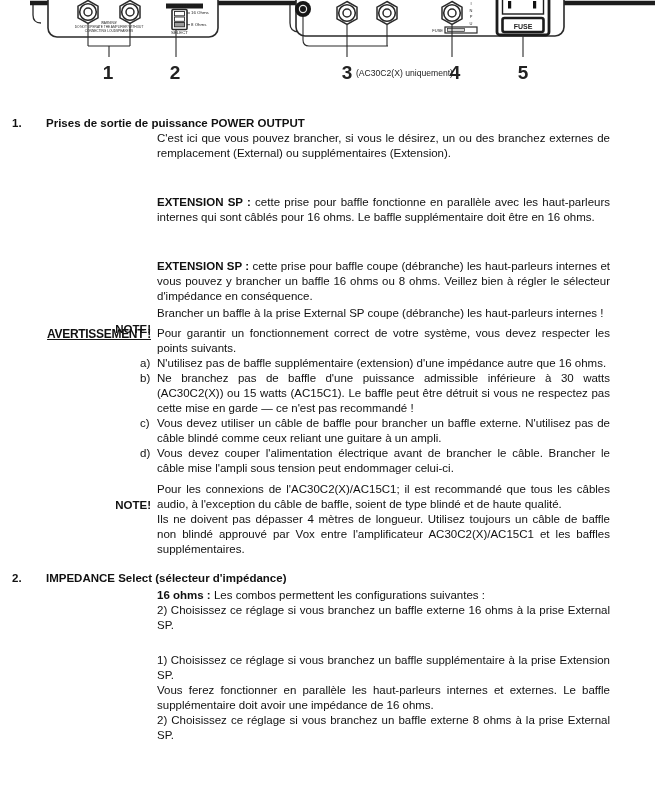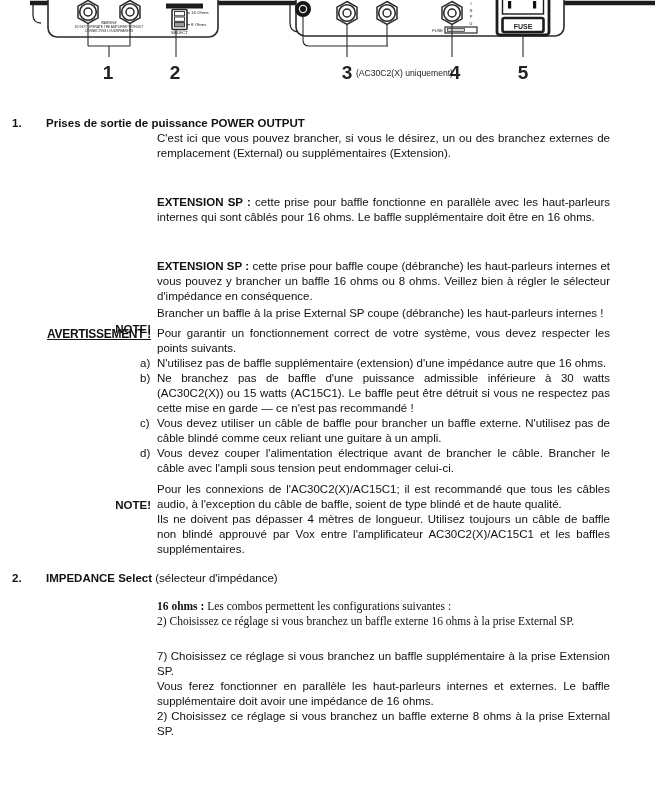--- a/index.html
+++ b/index.html
@@ -14,21 +14,21 @@
   .block { position:relative; margin-left:157px; width:453px; text-align:justify; }
   .lbl { position:absolute; right:100%; margin-right:6px; top:16px; font-weight:bold; white-space:nowrap; }
   .lbl.warn { font-size:12px; letter-spacing:-0.3px; top:1px;text-decoration:underline; }
   .li { position:relative; }
   .li .letter { position:absolute; left:-17px; top:0; }
   .mt-ext { margin-top:34px; }
   .mt-note1 { margin-top:2px; }
   .mt-warn { margin-top:5px; }
   .mt-note2 { margin-top:6px; }
   .mt-h2 { margin-top:14px; }
-  .mt-16 { margin-top:13px;font-family:Liberation Serif, serif; }
+  .mt-16 { margin-top:2px; }
   .mt-8 { margin-top:20px; }
   b.runin { font-weight:bold; }
 </style>
 </head>
 <body>
 
 <div class="page">
 
   <svg class="diagram" width="655" height="112" viewBox="0 0 655 112" style="position:absolute;top:0;left:0;">
 
@@ -151,38 +151,38 @@
     <div class="block li">
       <span class="letter">b)</span>
       <span>Ne branchez pas de baffle d'une puissance admissible inférieure à 30 watts (AC30C2(X)) ou 15 watts (AC15C1). Le baffle peut être détruit si vous ne respectez pas cette mise en garde — ce n'est pas recommandé !</span>
     </div>
     <div class="block li">
       <span class="letter">c)</span>
       <span>Vous devez utiliser un câble de baffle pour brancher un baffle externe. N'utilisez pas de câble blindé comme ceux reliant une guitare à un ampli.</span>
     </div>
     <div class="block li">
       <span class="letter">d)</span>
-      <span>Vous devez couper l'alimentation électrique avant de brancher le câble. Brancher le câble avec l'ampli sous tension peut endommager celui-ci.</span>
+      <span>Vous devez couper l'alimentation électrique avant de brancher le câble. Brancher le câble mise l'ampli sous tension peut endommager celui-ci.</span>
     </div>
 
     <div class="block mt-note2">
       <span class="lbl">NOTE!</span>
       <div>Pour les connexions de l'AC30C2(X)/AC15C1; il est recommandé que tous les câbles audio, à l'exception du câble de baffle, soient de type blindé et de haute qualité.</div>
       <div>Ils ne doivent pas dépasser 4 mètres de longueur. Utilisez toujours un câble de baffle non blindé approuvé par Vox entre l'amplificateur AC30C2(X)/AC15C1 et les baffles supplémentaires.</div>
     </div>
 
     <div class="sec-head mt-h2">
-      <span class="sec-num">2.</span><span>IMPEDANCE Select</span><span style="font-weight:normal"> (sélecteur d'impédance)</span>
+      <span class="sec-num">2.</span><span>IMPEDANCE Select</span><span style="font-weight:bold"> (sélecteur d'impédance)</span>
     </div>
 
     <div class="block mt-16">
       <div><b class="runin">16 ohms :</b> <span>Les combos permettent les configurations suivantes :</span></div>
       <div>2) Choisissez ce réglage si vous branchez un baffle externe 16 ohms à la prise External SP.</div>
     </div>
 
     <div class="block mt-8">
-      <div>7) Choisissez ce réglage si vous branchez un baffle supplémentaire à la prise Extension SP.</div>
+      <div>1) Choisissez ce réglage si vous branchez un baffle supplémentaire à la prise Extension SP.</div>
       <div>Vous ferez fonctionner en parallèle les haut-parleurs internes et externes. Le baffle supplémentaire doit avoir une impédance de 16 ohms.</div>
       <div>2) Choisissez ce réglage si vous branchez un baffle externe 8 ohms à la prise External SP.</div>
     </div>
 
   </div>
 </div>
 
 </body></html>

